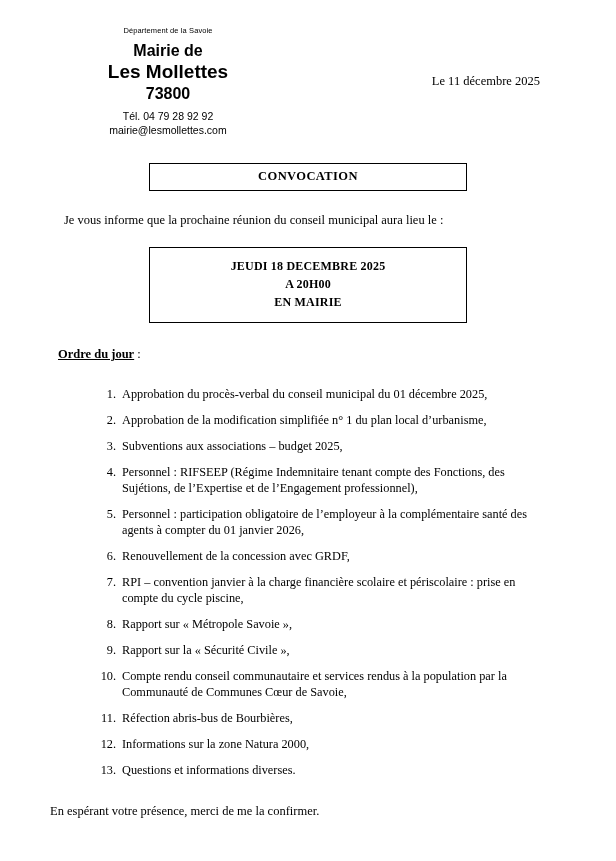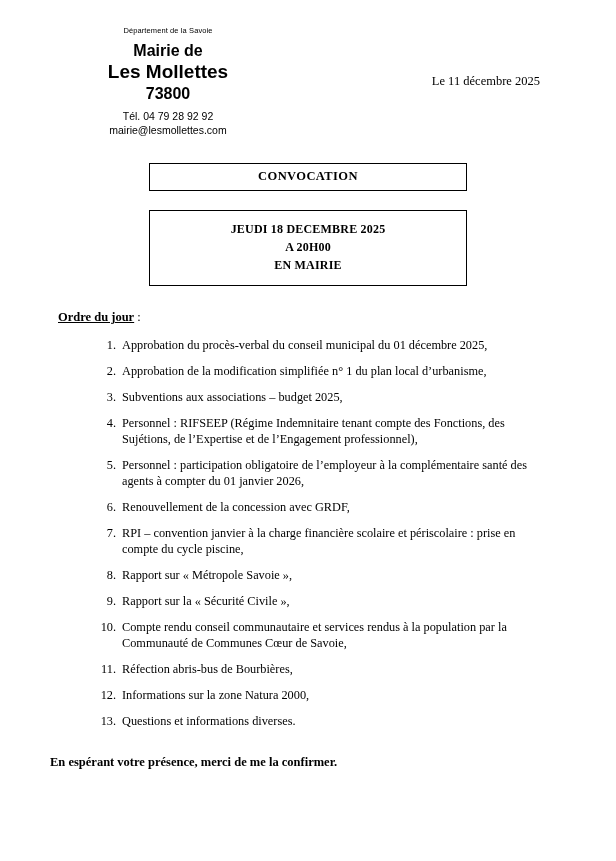--- a/index.html
+++ b/index.html
@@ -108,21 +108,21 @@
   
   .agenda-title {
     margin: 24px 0 0 12px;
     font-size: 12.5px;
   }
   .agenda-title .u {
     text-decoration: underline;
     font-weight: bold;
   }
   ol.agenda {
-    margin: 12px 0 0 0;
+    margin: 24px 0 0 0;
     padding-left: 76px;
     font-size: 12.3px;
     list-style: none;
     counter-reset: agenda;
   }
   ol.agenda li {
     position: relative;
     margin-bottom: 9.5px;
     line-height: 1.33;
     padding-right: 18px;
@@ -133,21 +133,20 @@
     position: absolute;
     left: -30px;
     width: 24px;
     text-align: right;
   }
 
   
   .closing {
     margin: 26px 0 0 4px;
     font-size: 12.5px;
-    font-weight: bold;
   }
   .regards {
     margin: 17px 0 0 4px;
     font-size: 12.5px;
   }
 </style>
 </head>
 <body>
 
 <div class="page">
@@ -159,20 +158,21 @@
       <div class="commune">Les Mollettes</div>
       <div class="cp">73800</div>
       <div class="tel">Tél. 04 79 28 92 92</div>
       <div class="mail">mairie@lesmollettes.com</div>
     </div>
     <div class="date">Le 11 décembre 2025</div>
   </div>
 
   <div class="conv-box">CONVOCATION</div>
 
+  <div class="intro">Je vous informe que la prochaine réunion du conseil municipal aura lieu le :</div>
 
   <div class="meeting-box">
     <div>JEUDI 18 DECEMBRE 2025</div>
     <div>A 20H00</div>
     <div>EN MAIRIE</div>
   </div>
 
   <div class="agenda-title">
     <span class="u">Ordre du jour</span><span> :</span>
   </div>

